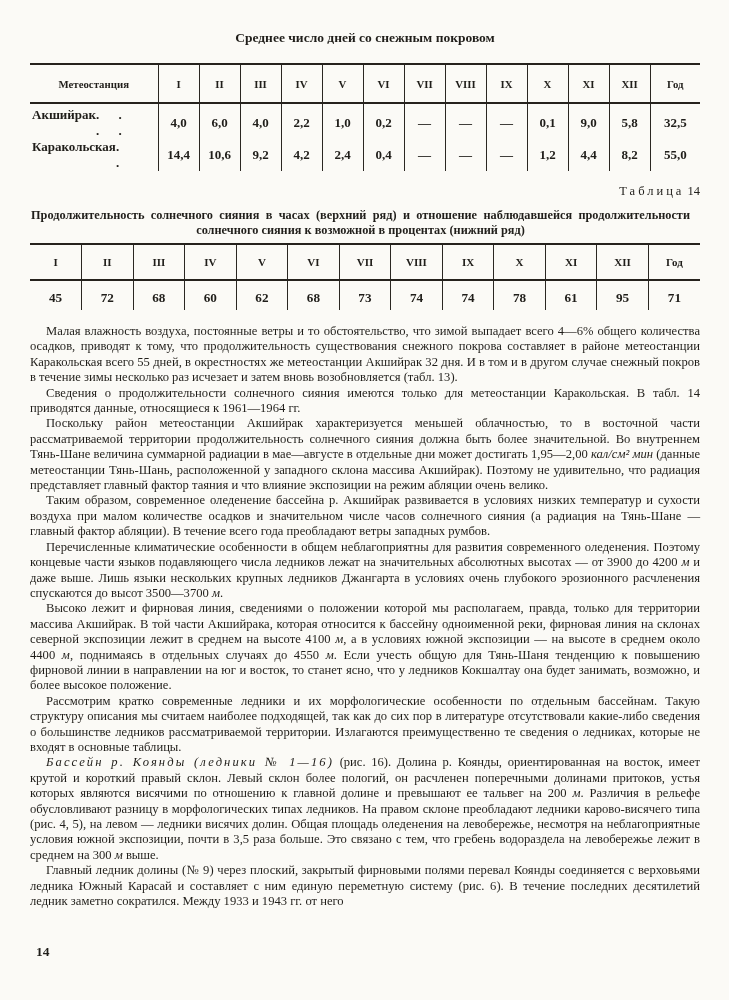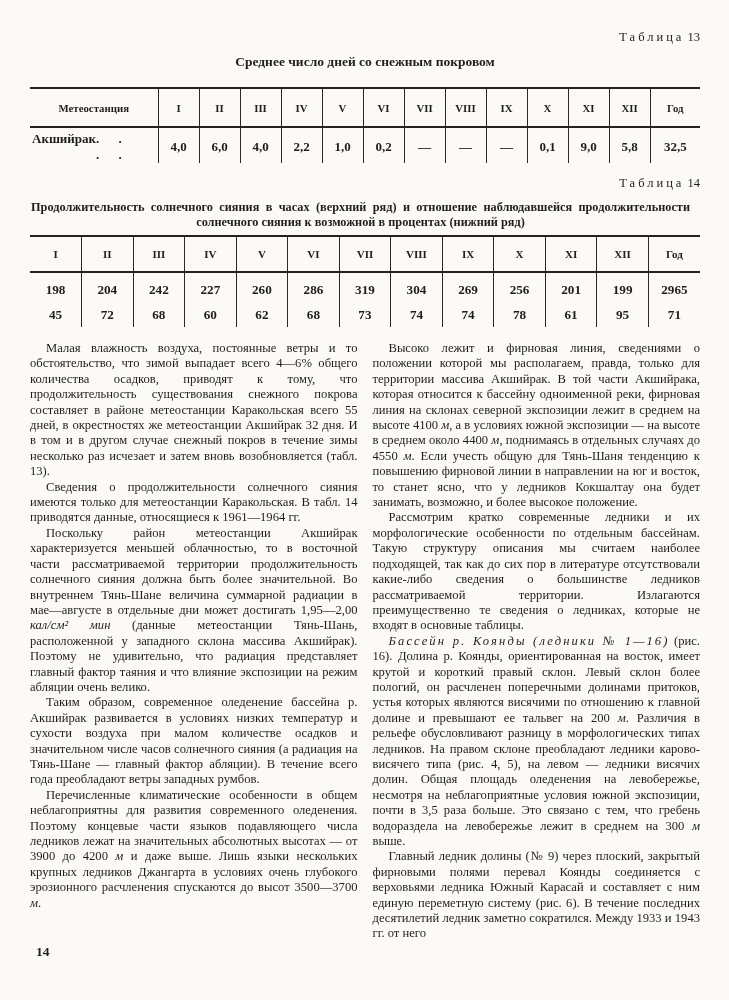--- a/index.html
+++ b/index.html
@@ -27,36 +27,32 @@
   .t13 th{height:37px;font-size:10.8px;font-weight:bold;}
   .t13 td{height:25px;font-size:13px;font-weight:bold;}
   .t13 tbody tr:first-child td{padding-top:3px;}
   .t13 td.station{text-align:left;}
   .t13 td.station .cellflex{display:flex;justify-content:space-between;align-items:flex-start;padding:0 9px 0 2px;}
   .st-dots{letter-spacing:8px;}
   .t14 th{height:34px;font-size:11px;font-weight:bold;}
   .t14 td{height:25px;font-size:13.2px;font-weight:bold;}
   .t14 tbody tr:first-child td{padding-top:4px;}
   
-  .cols{display:flex;gap:15px;margin-top:14px;}
+  .cols{display:flex;margin-top:14px;flex-direction:column;}
   .col{flex:1;min-width:0;}
   p.para{margin:0;text-indent:16px;text-align:justify;font-size:12.6px;line-height:15.4px;}
   p.para .it{font-style:italic;}
   p.para .spaced{letter-spacing:2.1px;font-style:italic;}
   .page-number{position:absolute;left:36px;top:944px;font-size:13.5px;font-weight:bold;}
 </style>
 </head>
 <body>
 
 <div class="page">
 
-  <div class="tbl-label">
-    <span class="sp">Таблица</span>
-    <span>13</span>
-  </div>
 
   <div class="t13-title">Среднее число дней со снежным покровом</div>
 
   <table class="t13 rule-table" id="t13">
       <colgroup>
         <col class="c-station">
         <col>
         <col>
         <col>
         <col>
@@ -103,20 +99,41 @@
           <td>1,0</td>
           <td>0,2</td>
           <td>—</td>
           <td>—</td>
           <td>—</td>
           <td>0,1</td>
           <td>9,0</td>
           <td>5,8</td>
           <td>32,5</td>
         </tr>
+        <tr>
+          <td class="station">
+            <div class="cellflex">
+              <span class="st-name">Каракольская</span>
+              <span class="st-dots">. .</span>
+            </div>
+          </td>
+          <td>14,4</td>
+          <td>10,6</td>
+          <td>9,2</td>
+          <td>4,2</td>
+          <td>2,4</td>
+          <td>0,4</td>
+          <td>—</td>
+          <td>—</td>
+          <td>—</td>
+          <td>1,2</td>
+          <td>4,4</td>
+          <td>8,2</td>
+          <td>55,0</td>
+        </tr>
       </tbody>
     </table>
 
   <div class="tbl-label second">
     <span class="sp">Таблица</span>
     <span>14</span>
   </div>
 
   <div class="t14-title">Продолжительность солнечного сияния в часах (верхний ряд) и отношение наблюдавшейся продолжительности солнечного сияния к возможной в процентах (нижний ряд)</div>
 
@@ -132,35 +149,20 @@
           <th>VII</th>
           <th>VIII</th>
           <th>IX</th>
           <th>X</th>
           <th>XI</th>
           <th>XII</th>
           <th>Год</th>
         </tr>
       </thead>
       <tbody>
-        <tr>
-          <td>198</td>
-          <td>204</td>
-          <td>242</td>
-          <td>227</td>
-          <td>260</td>
-          <td>286</td>
-          <td>319</td>
-          <td>304</td>
-          <td>269</td>
-          <td>256</td>
-          <td>201</td>
-          <td>199</td>
-          <td>2965</td>
-        </tr>
         <tr>
           <td>45</td>
           <td>72</td>
           <td>68</td>
           <td>60</td>
           <td>62</td>
           <td>68</td>
           <td>73</td>
           <td>74</td>
           <td>74</td>

